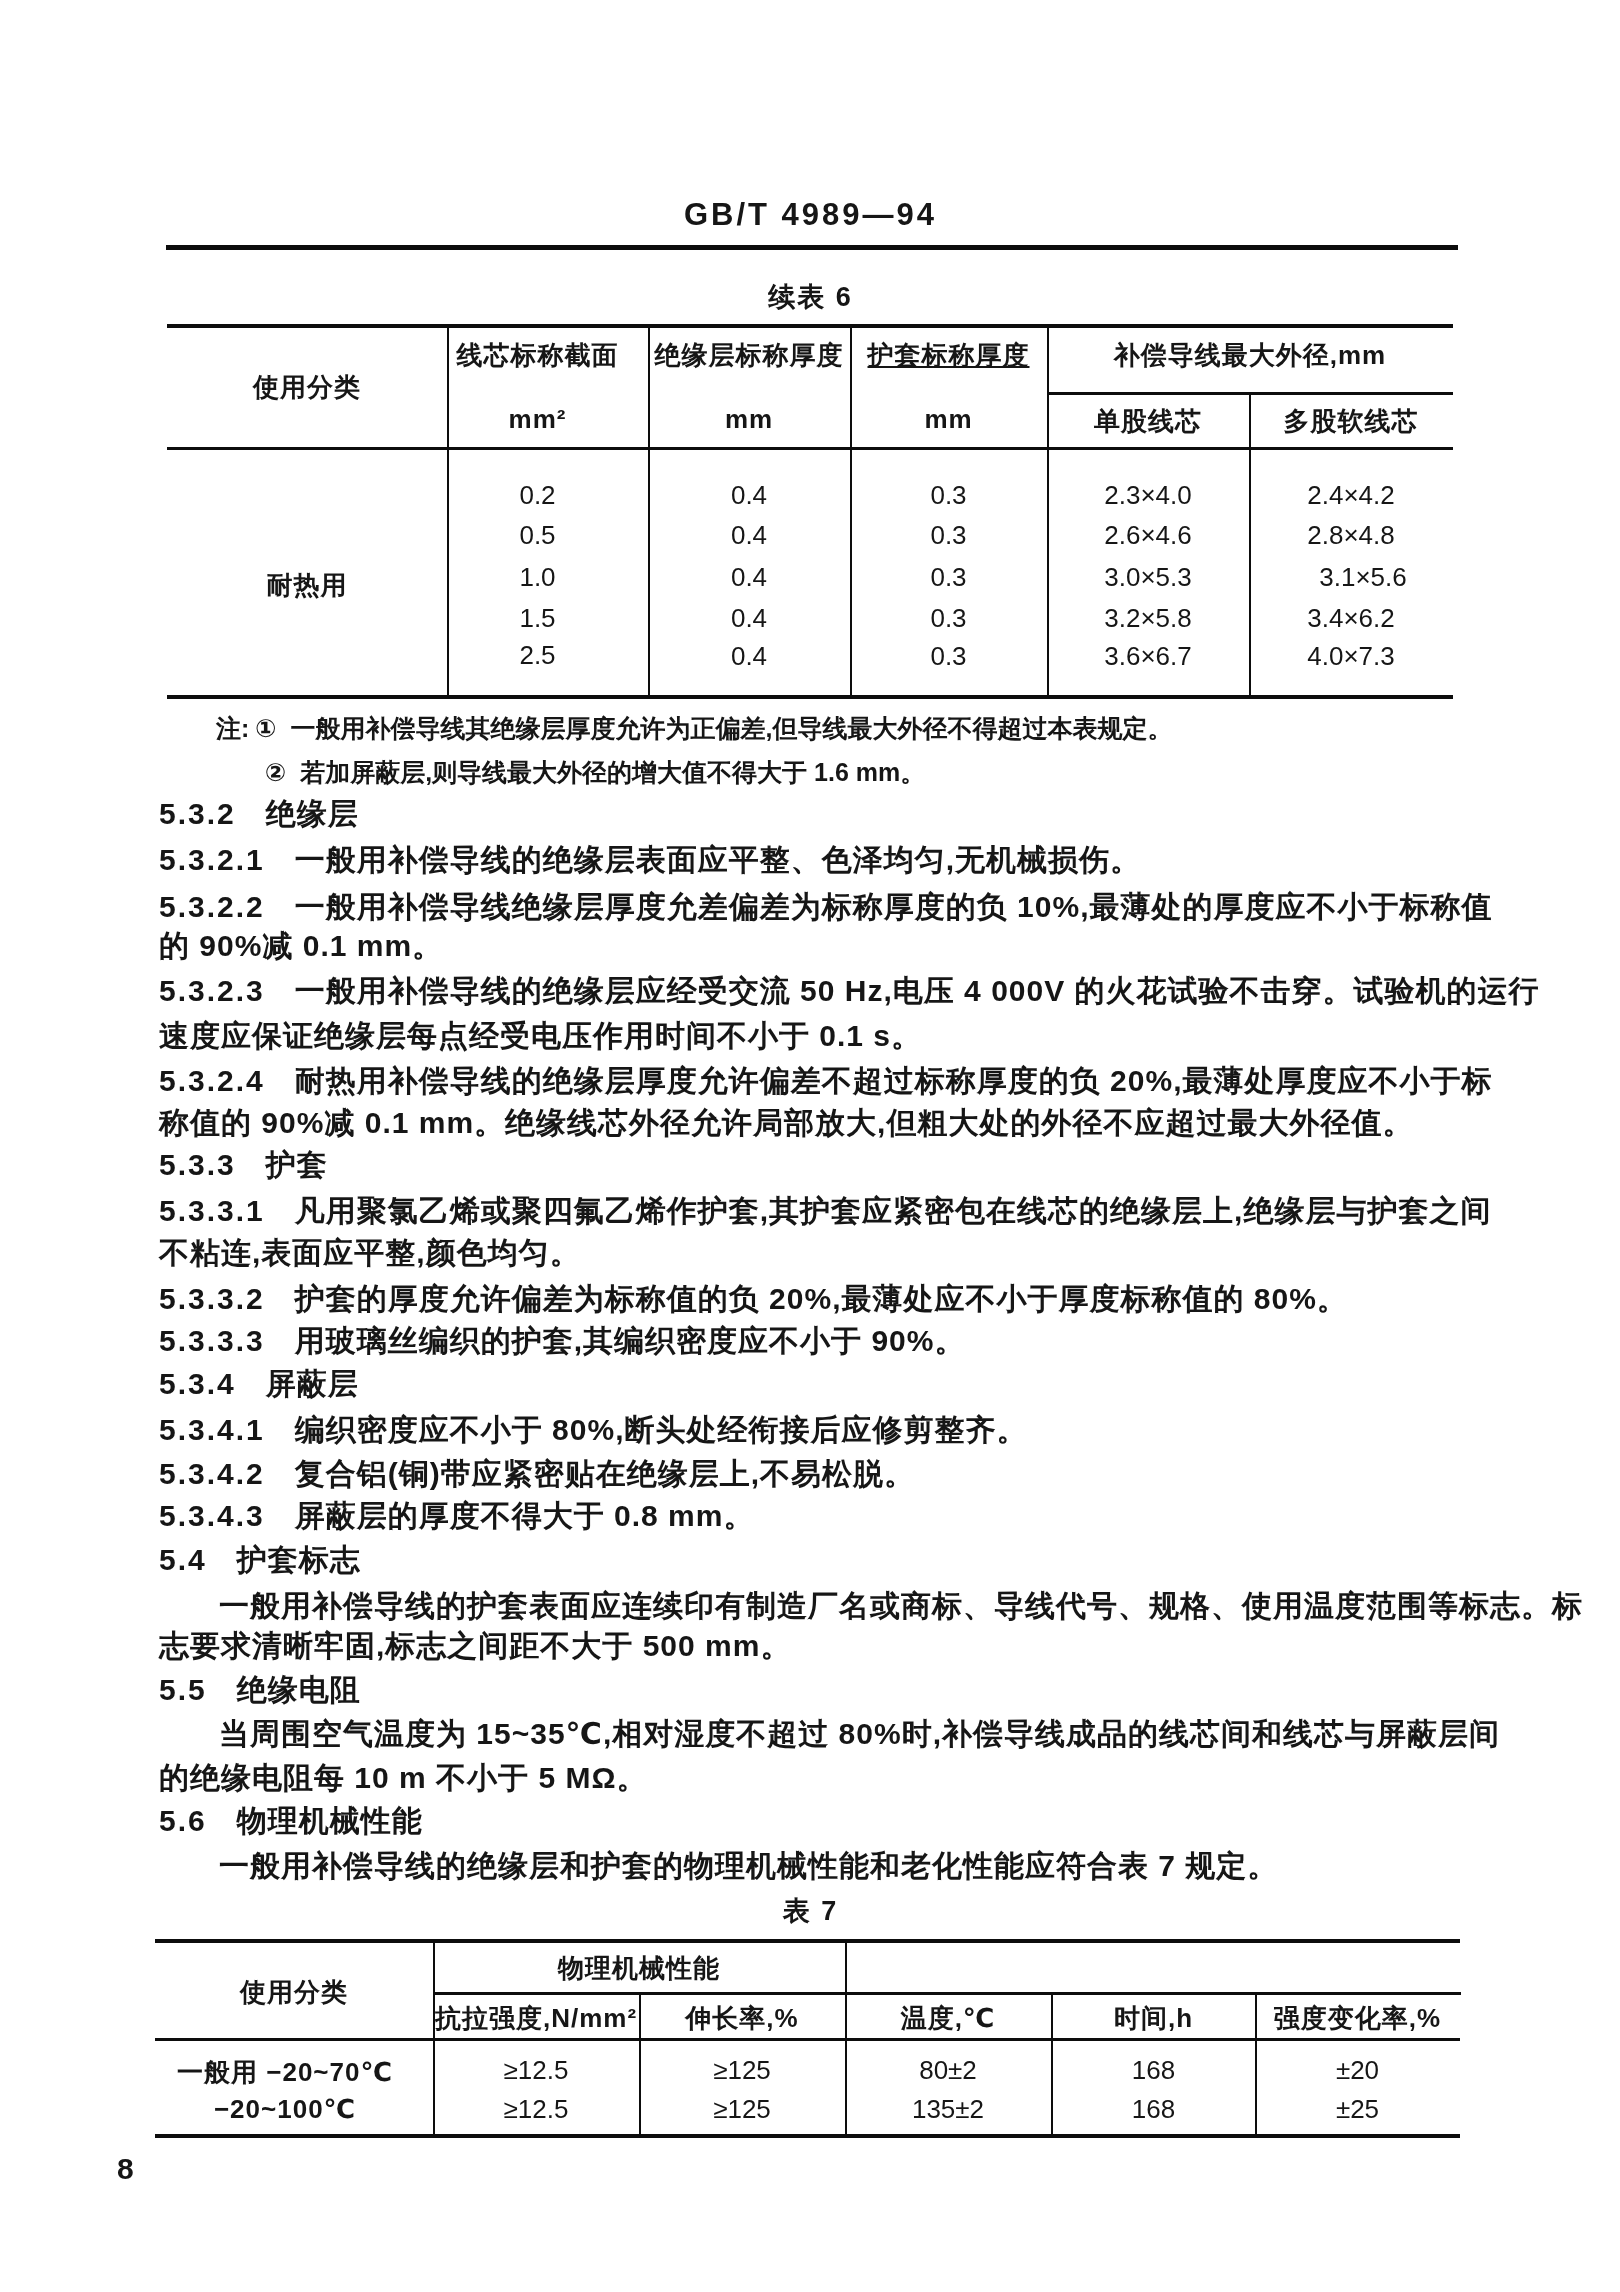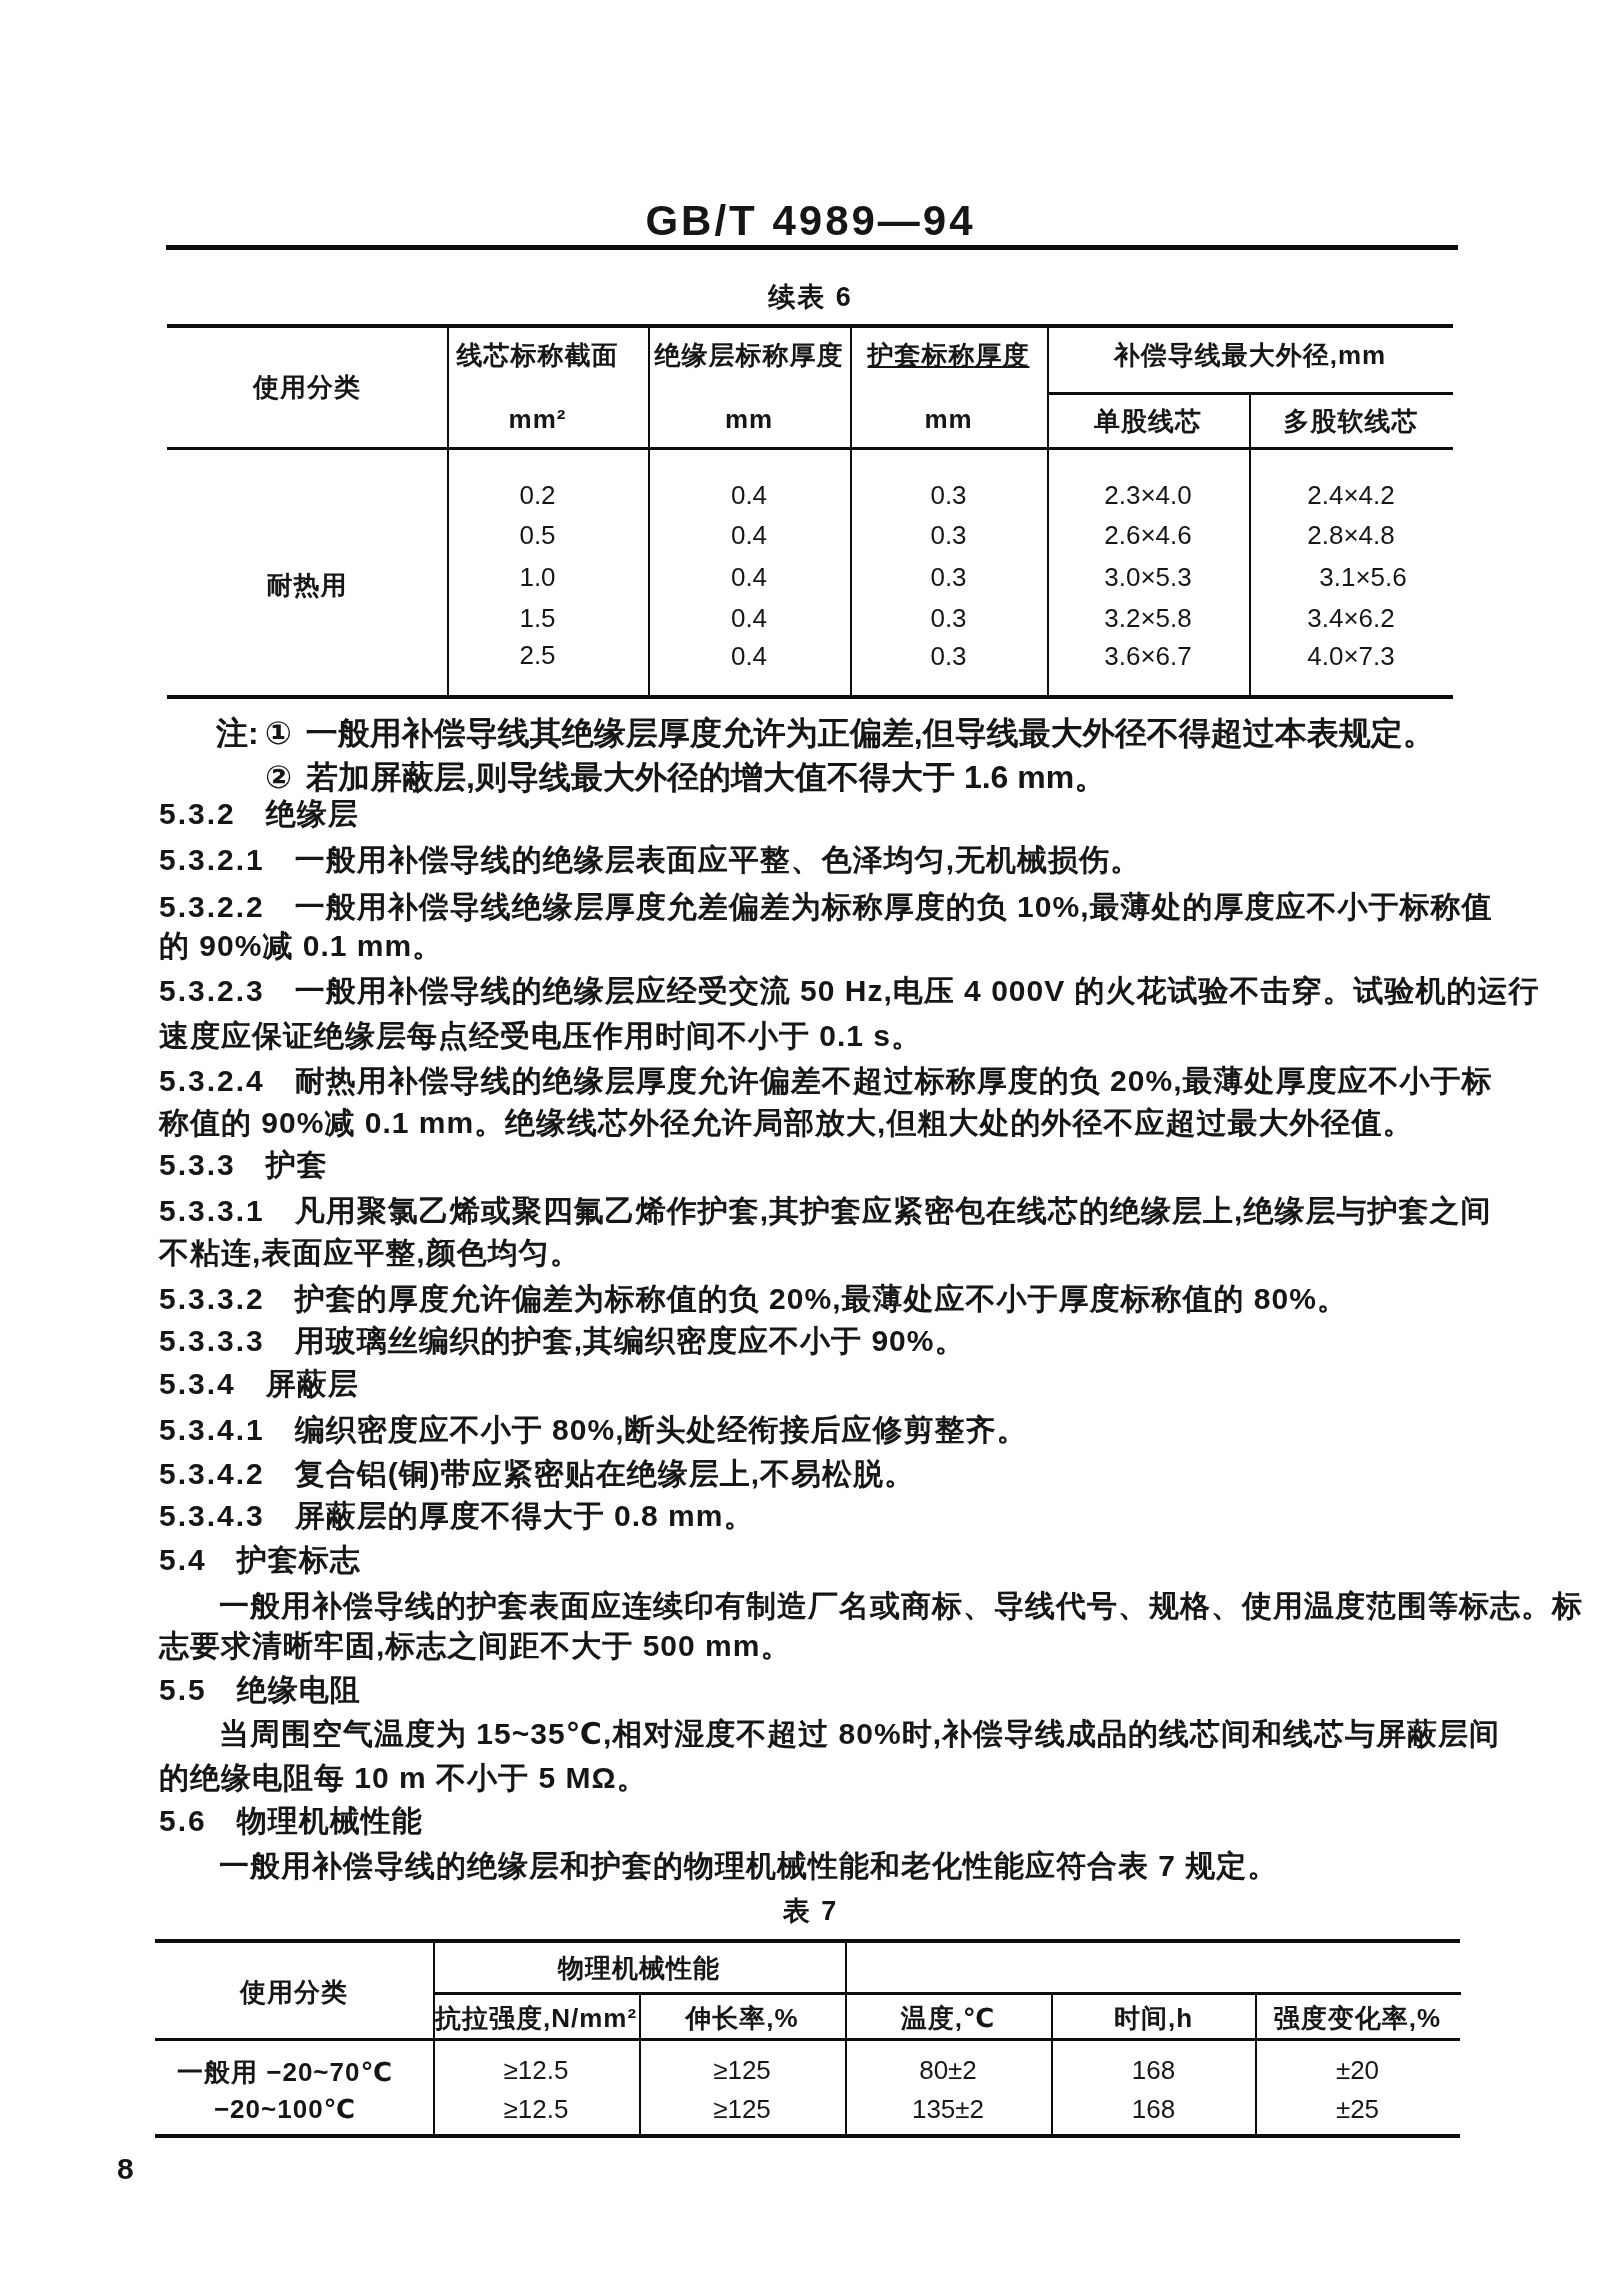--- a/index.html
+++ b/index.html
@@ -7,42 +7,42 @@
     position:relative;
     width:1621px;height:2292px;
     font-family:"Liberation Sans","DejaVu Sans",sans-serif;
     color:#161616;
     overflow:hidden;
   }
   .abs{position:absolute;}
   
   .doc-code{
     top:197px;left:0;width:100%;
-    text-align:center;font-size:42px;font-weight:bold;letter-spacing:3px;
+    text-align:center;font-size:31px;font-weight:bold;letter-spacing:3px;
     white-space:nowrap;
   }
   .head-rule{top:245px;left:166px;width:1292px;height:5px;background:#0c0c0c;}
   
   .tbl-title{left:0;width:100%;text-align:center;font-size:27px;font-weight:bold;letter-spacing:2px;}
   
   .hline{position:absolute;background:#0d0d0d;}
   .vline{position:absolute;background:#0d0d0d;width:2px;}
   
   #table6{top:324px;left:167px;width:1286px;height:375px;font-size:26px;}
   #table6 .cell{position:absolute;text-align:center;white-space:nowrap;}
   #table6 .hdr{font-weight:bold;letter-spacing:1px;}
   .t6c1{left:280px;width:181px;}
   .t6c2{left:481px;width:202px;}
   .t6c3{left:683px;width:197px;}
   .t6c4{left:880px;width:202px;}
   .t6c5{left:1082px;width:204px;}
   .t6usage{left:0;width:280px;}
   .t6od{left:880px;width:406px;}
   
-  .note-line{white-space:nowrap;font-size:32px;font-weight:bold;}
+  .note-line{white-space:nowrap;font-size:25px;font-weight:bold;}
   .note-line .mk{margin-right:14px;}
   .note-line .lbl{margin-right:6px;}
   
   .bl{position:absolute;left:159px;white-space:nowrap;font-size:30px;font-weight:bold;letter-spacing:1px;}
   .bl .num{margin-right:30px;letter-spacing:2px;}
   .bl .num:empty{margin-right:0;}
   .bl.indent{left:219px;}
   
   #table7{top:1939px;left:155px;width:1305px;height:199px;font-size:26px;}
   #table7 .cell{position:absolute;text-align:center;white-space:nowrap;}

